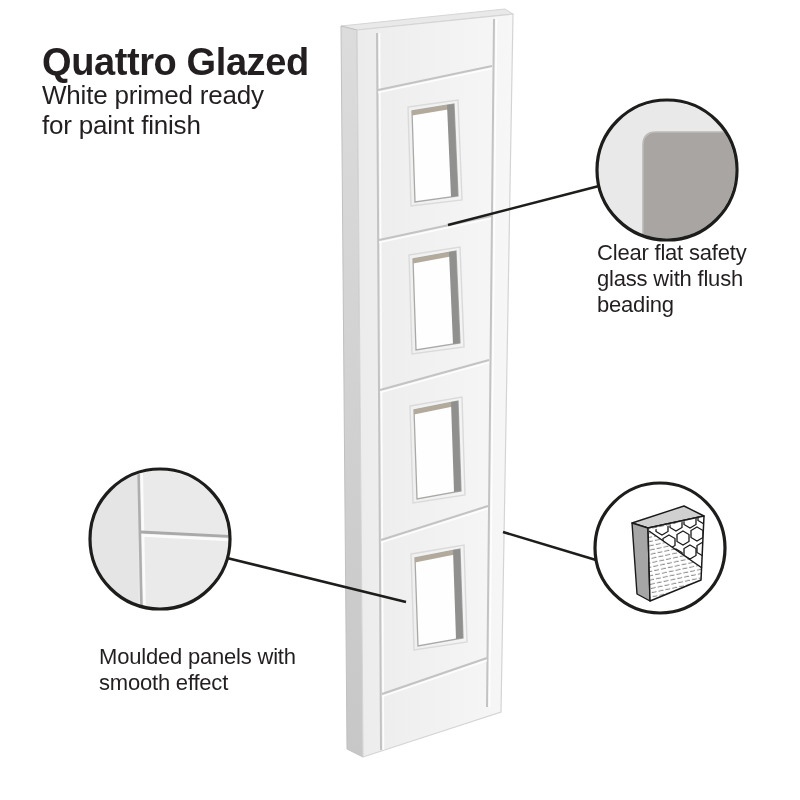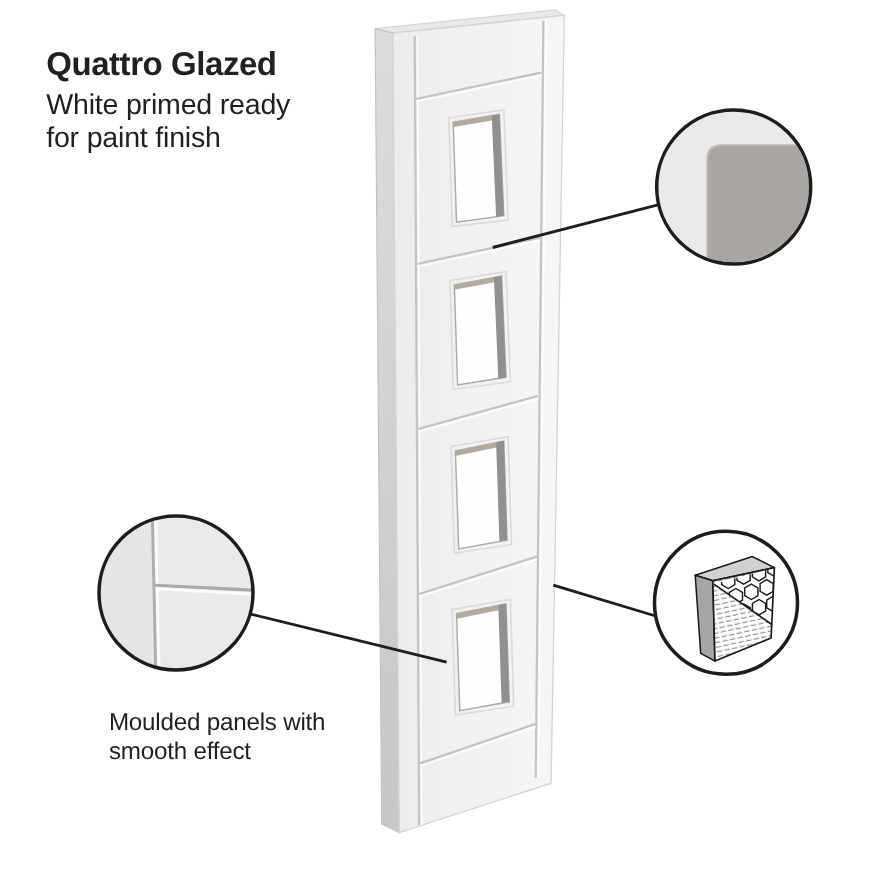--- a/index.html
+++ b/index.html
@@ -2,21 +2,21 @@
 <html><head>
 <meta charset="utf-8">
 <style>
   html,body { margin:0; padding:0; background:#fff; }
   .page {
     position:relative; width:800px; height:800px; background:#ffffff;
     overflow:hidden; font-family:"Liberation Sans", sans-serif; color:#231f20;
   }
   .page svg.art { position:absolute; left:0; top:0; }
   .txt { position:absolute; white-space:pre-line; letter-spacing:-0.2px; }
-  .title { left:42px; top:42px; font-size:30px; font-weight:bold; line-height:1.1; letter-spacing:-0.4px; }
+  .title { left:42px; top:42px; font-size:38px; font-weight:bold; line-height:1.1; letter-spacing:-0.4px; }
   .subtitle { left:42px; top:80px; font-size:26px; line-height:1.16; }
   .caption { font-size:22px; line-height:1.18; }
   .cap-glass   { left:597px; top:240px; width:200px; }
   .cap-moulded { left:99px;  top:644px; width:240px; }
   .cap-core    { left:597px; top:622px; width:200px; }
 </style>
 </head>
 <body>
 
 <div class="page">
@@ -163,15 +163,18 @@
         <polygon points="648,528 704,516 701,580 650,601" fill="none" stroke="#1a1a1a" stroke-width="1.5" stroke-linejoin="round"></polygon>
       </g>
       <circle cx="660" cy="548" r="65" fill="none" stroke="#1d1d1b" stroke-width="3.2"></circle>
     </g>
   </svg>
 
   <div class="txt title">Quattro Glazed</div>
   <div class="txt subtitle">White primed ready
 for paint finish</div>
 
+  <div class="txt caption cap-glass">Clear flat safety
+glass with flush
+beading</div>
   <div class="txt caption cap-moulded">Moulded panels with
 smooth effect</div>
 </div>
 
 </body></html>

